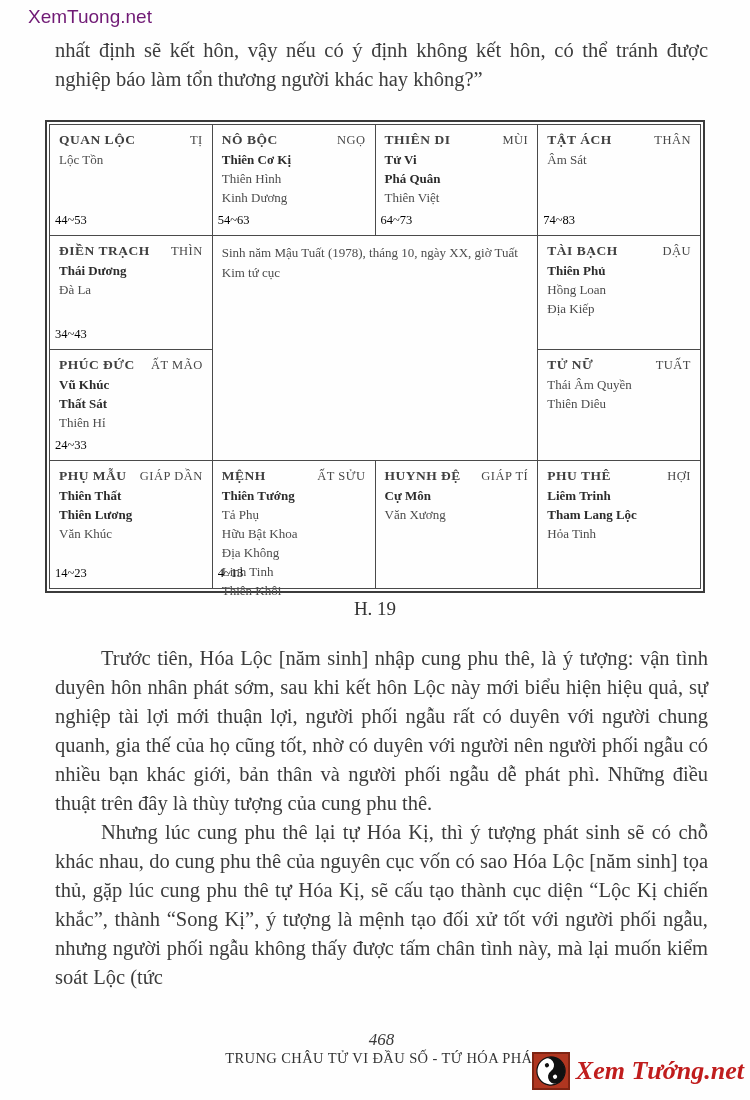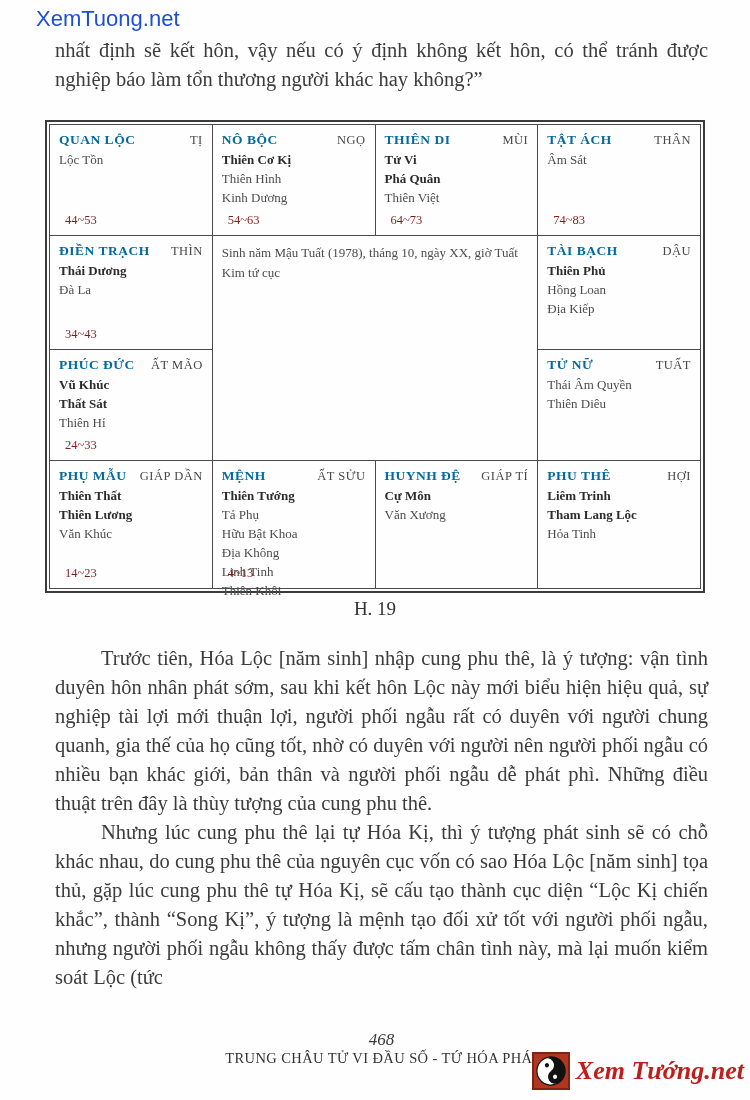--- a/index.html
+++ b/index.html
@@ -10,24 +10,24 @@
     height: 1100px;
     background: #fefefe;
     font-family: "Liberation Serif", serif;
     color: #3a3a3a;
     overflow: hidden;
   }
 
   
   .watermark {
     position: absolute;
-    top: 6px; left: 36px;
+    top: 6px; left: 28px;
     font-family: "Liberation Sans", sans-serif;
-    font-size: 22px;
-    color: #1d4ed8;
+    font-size: 19px;
+    color: #701a75;
     text-decoration: none;
   }
 
   
   .intro {
     position: absolute;
     top: 36px; left: 55px; width: 653px;
     font-size: 20.5px;
     line-height: 29px;
     text-align: justify;
@@ -69,34 +69,34 @@
   .cell-head {
     display: flex;
     justify-content: space-between;
     align-items: baseline;
     margin-bottom: 2px;
   }
   .palace {
     font-weight: bold;
     font-size: 13.5px;
     letter-spacing: 0.5px;
-    color: #0369a1;
+    color: #404040;
   }
   .branch {
     font-size: 12.5px;
     color: #474747;
     letter-spacing: 0.5px;
   }
   .star { line-height: 19px; font-size: 13px; color: #4c4c4c; }
   .star.bold { font-weight: bold; color: #2c2c2c; }
   .age {
     position: absolute;
-    bottom: 7px; left: 15px;
+    bottom: 7px; left: 5px;
     font-size: 12.5px;
-    color: #7f1d1d;
+    color: #000000;
   }
   .c0 { grid-area: 1/1/2/2; } .c1 { grid-area: 1/2/2/3; }
   .c2 { grid-area: 1/3/2/4; } .c3 { grid-area: 1/4/2/5; }
   .c4 { grid-area: 2/1/3/2; } .center { grid-area: 2/2/4/4; }
   .c5 { grid-area: 2/4/3/5; }
   .c6 { grid-area: 3/1/4/2; } .c7 { grid-area: 3/4/4/5; }
   .c8 { grid-area: 4/1/5/2; } .c9 { grid-area: 4/2/5/3; }
   .c10 { grid-area: 4/3/5/4; } .c11 { grid-area: 4/4/5/5; }
   .center .info-line { line-height: 20px; font-size: 13px; color: #4c4c4c; }
 

